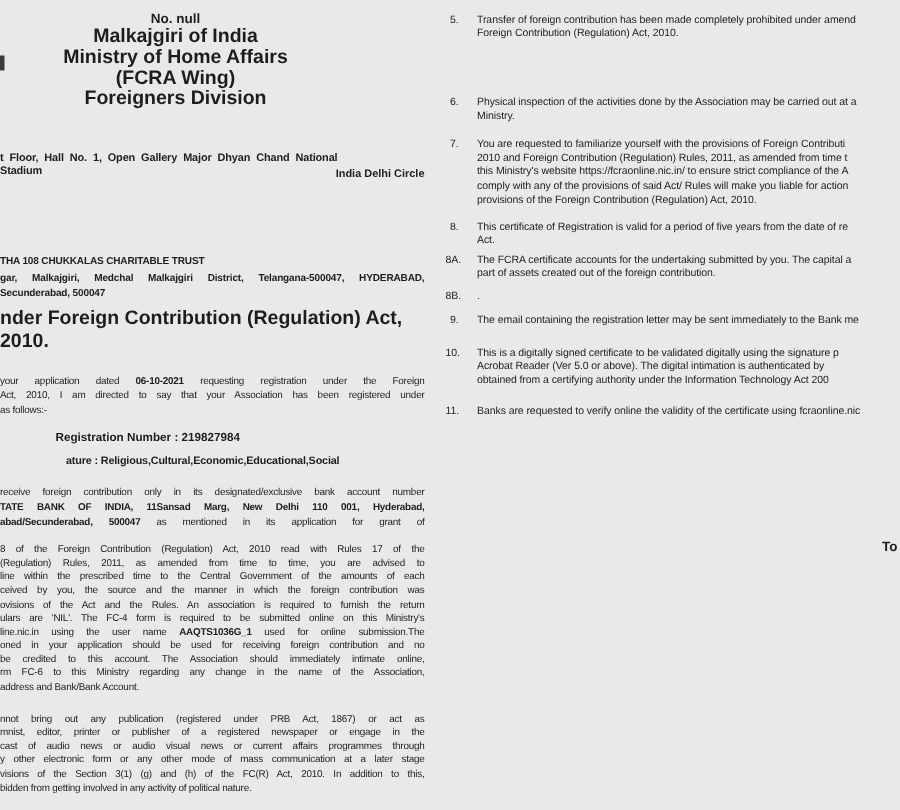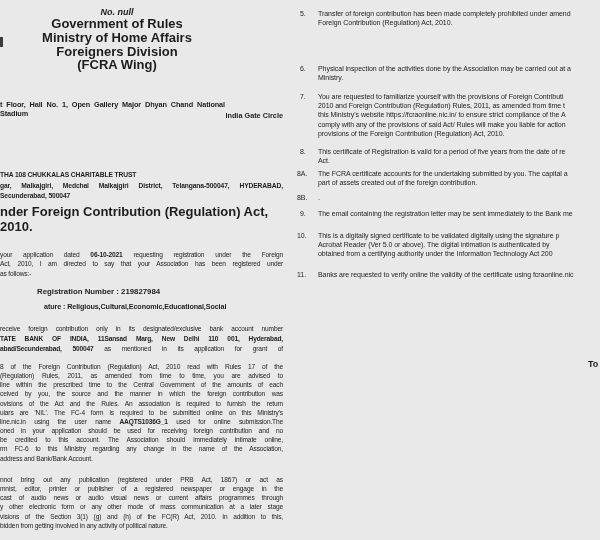--- a/index.html
+++ b/index.html
@@ -9,21 +9,21 @@
     font-family:"Liberation Sans",sans-serif;
     -webkit-font-smoothing:antialiased;
   }
   .b{font-weight:700;}
   .j{text-align:justify;text-align-last:justify;}
   .page{position:absolute;inset:0;}
 
   
   .col-left{position:absolute;left:0;top:0;width:283px;height:540px;}
   .col-left>div{position:absolute;}
-  .hdr-no{top:7px;left:0;width:234px;text-align:center;font-size:9px;font-style:italic;}
+  .hdr-no{top:7px;left:0;width:234px;text-align:center;font-size:9px;}
   .hdr-org{top:17px;left:0;width:234px;text-align:center;font-size:13px;line-height:13.8px;}
   .edge-mark{top:37px;left:0;width:3px;height:10px;background:#3c3c3c;}
   .addr1{top:100px;left:0;width:225px;font-size:7.3px;letter-spacing:-0.1px;}
   .addr2{top:111px;left:0;width:283px;text-align:right;font-size:7.3px;}
   .dated{top:124px;left:0;width:283px;text-align:right;font-size:7.6px;}
   .addressee{top:170px;left:0;width:283px;font-size:6.7px;letter-spacing:-0.1px;line-height:10.6px;}
   .subject{top:204px;left:0;font-size:13px;}
   .para{width:283px;font-size:6.6px;letter-spacing:-0.15px;}
   .para .ln{line-height:9.3px;}
   .p1{top:250px;}
@@ -49,28 +49,28 @@
   .to-label{position:absolute;left:588px;top:347px;font-size:9px;white-space:nowrap;margin-top:12px;}
 </style>
 </head>
 <body>
 
 <div class="page">
 
   <div class="col-left">
     <div class="hdr-no b">No. null</div>
     <div class="hdr-org b">
-      <div>Government of Rules</div>
+      <div>Malkajgiri of India</div>
       <div>Ministry of Home Affairs</div>
+      <div>(FCRA Wing)</div>
       <div>Foreigners Division</div>
-      <div>(FCRA Wing)</div>
     </div>
     <div class="edge-mark"></div>
     <div class="addr1 b j">t Floor, Hall No. 1, Open Gallery Major Dhyan Chand National Stadium</div>
-    <div class="addr2 b">India Gate Circle</div>
+    <div class="addr2 b">India Delhi Circle</div>
 
     <div class="addressee b">
       <div class="ln">THA 108 CHUKKALAS CHARITABLE TRUST</div>
       <div class="ln j">gar, Malkajgiri, Medchal Malkajgiri District, Telangana-500047, HYDERABAD,</div>
       <div class="ln">Secunderabad, 500047</div>
     </div>
 
     <div class="subject b">nder Foreign Contribution (Regulation) Act, 2010.</div>
 
     <div class="para p1">

